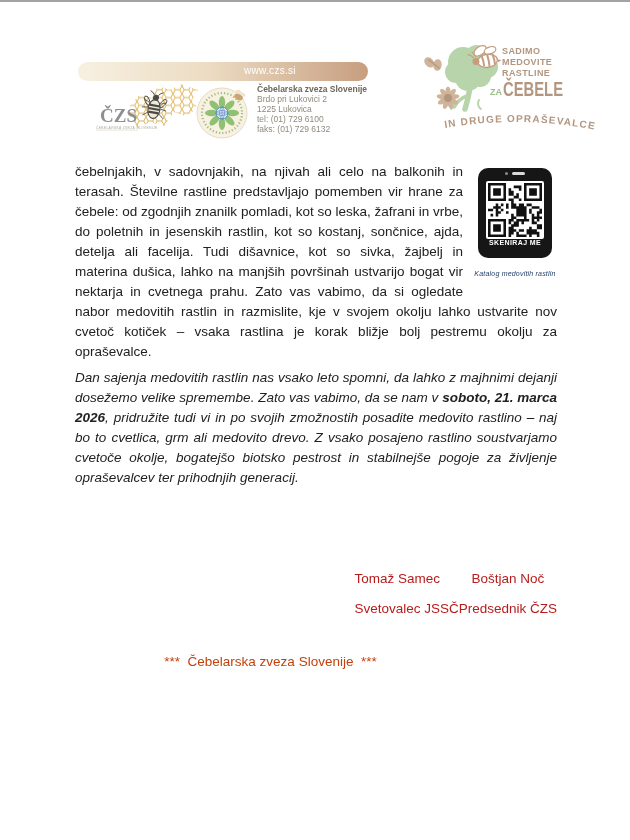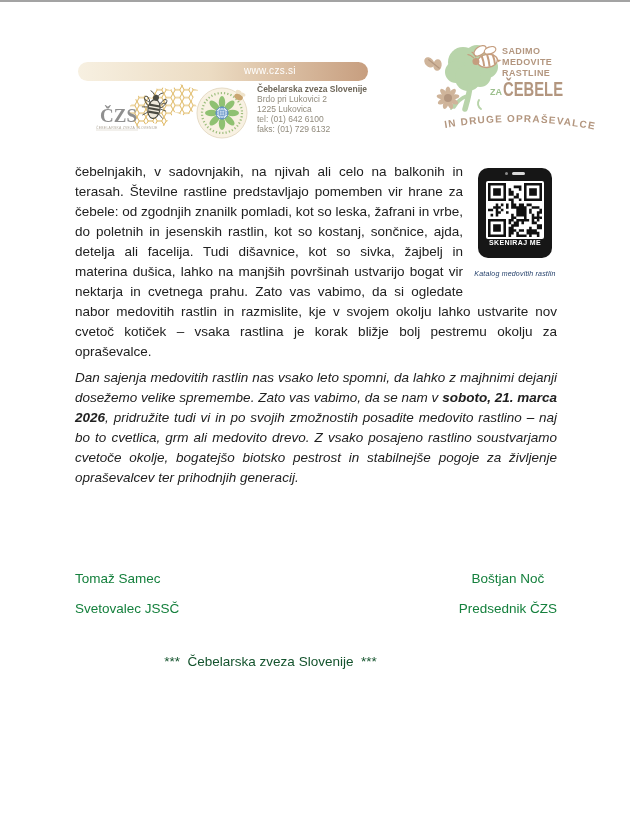--- a/index.html
+++ b/index.html
@@ -33,25 +33,25 @@
   .phone{position:relative;width:74px;height:90px;background:#161616;border-radius:10px;margin:6px auto 6px;}
   .cam-row{position:absolute;top:4px;left:0;width:100%;display:flex;justify-content:center;align-items:center;gap:4px;}
   .cam-dot{width:3px;height:3px;border-radius:50%;background:#8a8a8a;}
   .cam-bar{width:13px;height:3px;border-radius:2px;background:#d9d9d9;}
   .qr-box{position:absolute;left:8px;top:13px;width:58px;height:58px;background:#fff;border-radius:2px;
           display:flex;align-items:center;justify-content:center;}
   .scanme{position:absolute;bottom:5px;left:0;width:100%;color:#fff;font-size:7px;font-weight:700;letter-spacing:.4px;}
   .qr-caption{font-size:7px;font-style:italic;color:#24406b;letter-spacing:.2px;white-space:nowrap;}
 
   
-  .signatures{position:absolute;left:75px;right:73px;top:571px;display:flex;justify-content:space-between;
-              font-size:13.5px;color:#15803d;}
+  .signatures{position:absolute;left:75px;right:73px;top:571px;display:flex;justify-content:flex-end;
+              font-size:13.5px;color:#b91c1c;}
   .sig-col div:first-child{margin-bottom:15px;}
   .sig-col.right{text-align:center;}
-  .footer{position:absolute;left:0;top:654px;width:541px;text-align:center;font-size:13.5px;color:#14532d;
+  .footer{position:absolute;left:0;top:654px;width:541px;text-align:center;font-size:13.5px;color:#c2410c;
           white-space:pre;}
 </style>
 </head>
 <body>
 
 <div class="page">
   <div class="topline"></div>
 
   <div class="webbar">
     <span class="weburl">www.czs.si</span>
@@ -110,21 +110,21 @@
       <ellipse cx="45" cy="11" rx="4.5" ry="3" fill="#c9a571"></ellipse>
       <ellipse cx="43" cy="6.5" rx="3" ry="2" fill="#efe3cb"></ellipse>
       <ellipse cx="48" cy="7" rx="2.6" ry="1.8" fill="#efe3cb"></ellipse>
     </g>
   </svg>
 
   <div class="address">
     <div class="org">Čebelarska zveza Slovenije</div>
     <div>Brdo pri Lukovici 2</div>
     <div>1225 Lukovica</div>
-    <div>tel: (01) 642 6100</div>
+    <div>tel: (01) 729 6100</div>
     <div>faks: (01) 729 6132</div>
   </div>
 
   <svg class="campaign" width="185" height="104" viewBox="0 0 185 104">
     <defs>
       <path id="arcp" d="M16,93 Q97,78 178,95" fill="none"></path>
       <ellipse id="fpetal" cx="25" cy="56" rx="2.6" ry="5.5"></ellipse>
     </defs>
 
     <g fill="#b8d4aa">

